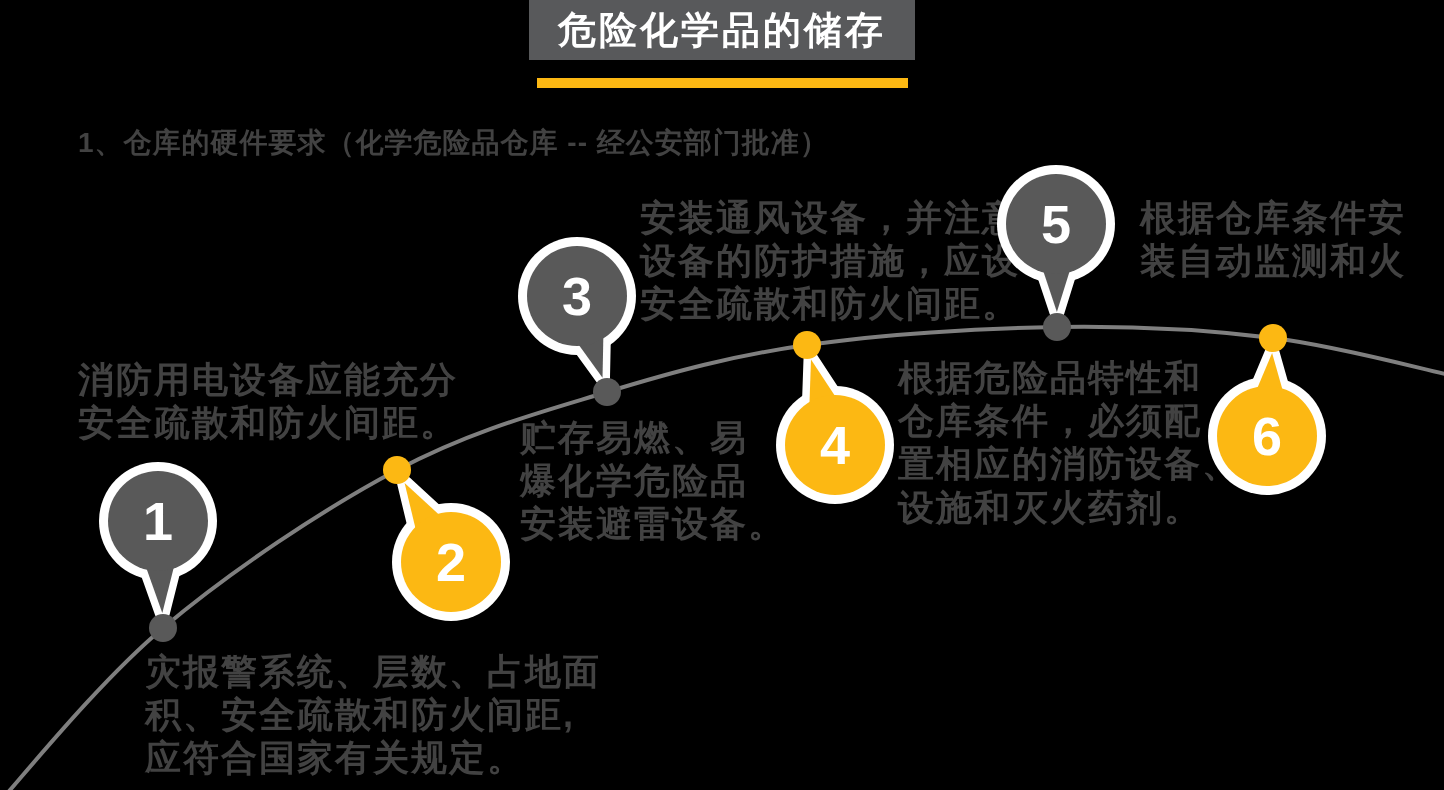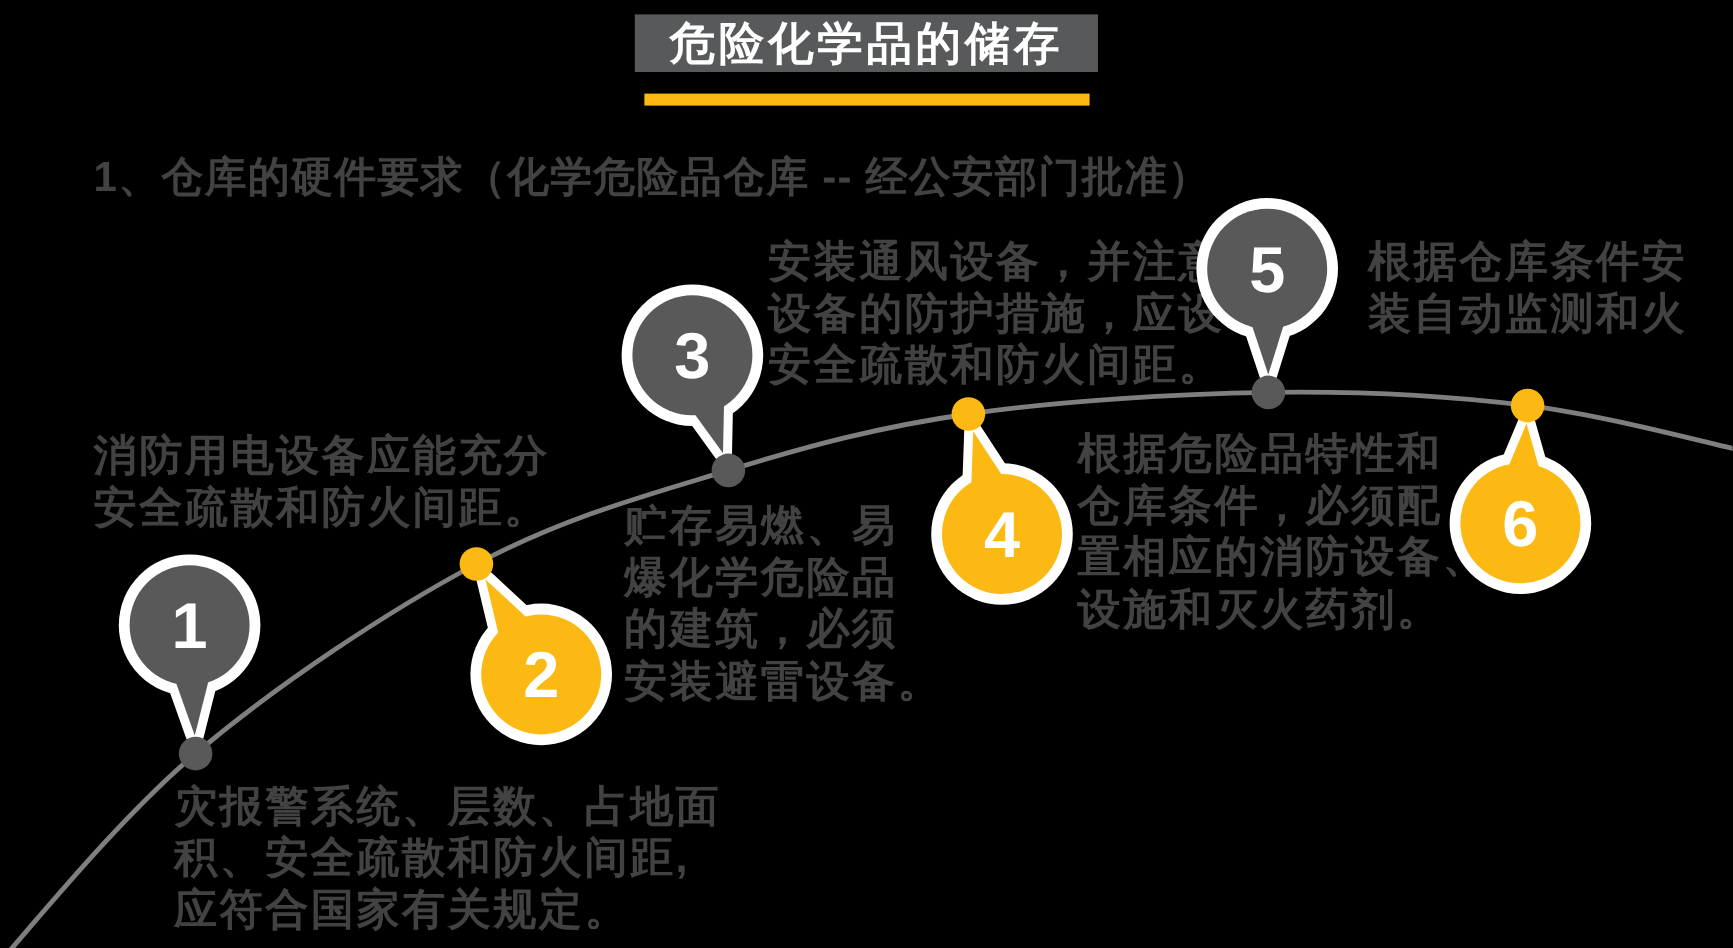--- a/index.html
+++ b/index.html
@@ -2,34 +2,34 @@
 <html style="--background: #000000; --title_box: #58595B; --title_text: #FFFFFF; --accent_yellow: #FCB813; --bubble_dark: #595959; --curve_gray: #7F7F7F; --body_text: #424242; --badge_number: #FFFFFF;"><head>
 <meta charset="utf-8">
 <style>
   html,body{margin:0;padding:0}
   body{
     width:1444px;height:790px;position:relative;overflow:hidden;
     background:var(--background,#000);
     font-family:"Liberation Sans","DejaVu Sans",sans-serif;
   }
   .title-box{
-    position:absolute;left:529px;top:12px;width:386px;height:48px;
+    position:absolute;left:529px;top:0;width:386px;height:60px;
     background:var(--title_box,#58595B);
     display:flex;align-items:center;justify-content:center;font-family:Liberation Mono, monospace;
   }
   .title-box .title-text{
     color:var(--title_text,#fff);font-size:38px;font-weight:700;letter-spacing:3px;white-space:nowrap;
   }
   .title-underline{
     position:absolute;left:537px;top:78px;width:371px;height:10px;
     background:var(--accent_yellow,#FCB813);
   }
   .subtitle{
     position:absolute;left:78px;top:124px;
-    font-size:35px;font-weight:700;letter-spacing:1px;white-space:nowrap;
+    font-size:28px;font-weight:700;letter-spacing:1px;white-space:nowrap;
     color:var(--body_text,#424242);
   }
   .tb{
     position:absolute;font-weight:700;font-size:36px;line-height:1.2;
     letter-spacing:2px;color:var(--body_text,#424242);white-space:nowrap;
   }
   #tb1{left:78px;top:358px}
   #tb2{left:145px;top:650px}
   #tb3{left:520px;top:416px}
   #tb4{left:640px;top:196px}
@@ -55,21 +55,20 @@
   <div>安全疏散和防火间距。</div>
 </div>
 <div class="tb" id="tb2">
   <div>灾报警系统、层数、占地面</div>
   <div>积、安全疏散和防火间距,</div>
   <div>应符合国家有关规定。</div>
 </div>
 <div class="tb" id="tb3">
   <div>贮存易燃、易</div>
   <div>爆化学危险品</div>
-  <div>的建筑，必须</div>
   <div>安装避雷设备。</div>
 </div>
 <div class="tb" id="tb4">
   <div>安装通风设备，并注意</div>
   <div>设备的防护措施，应设</div>
   <div>安全疏散和防火间距。</div>
 </div>
 <div class="tb" id="tb5">
   <div>根据危险品特性和</div>
   <div>仓库条件，必须配</div>

